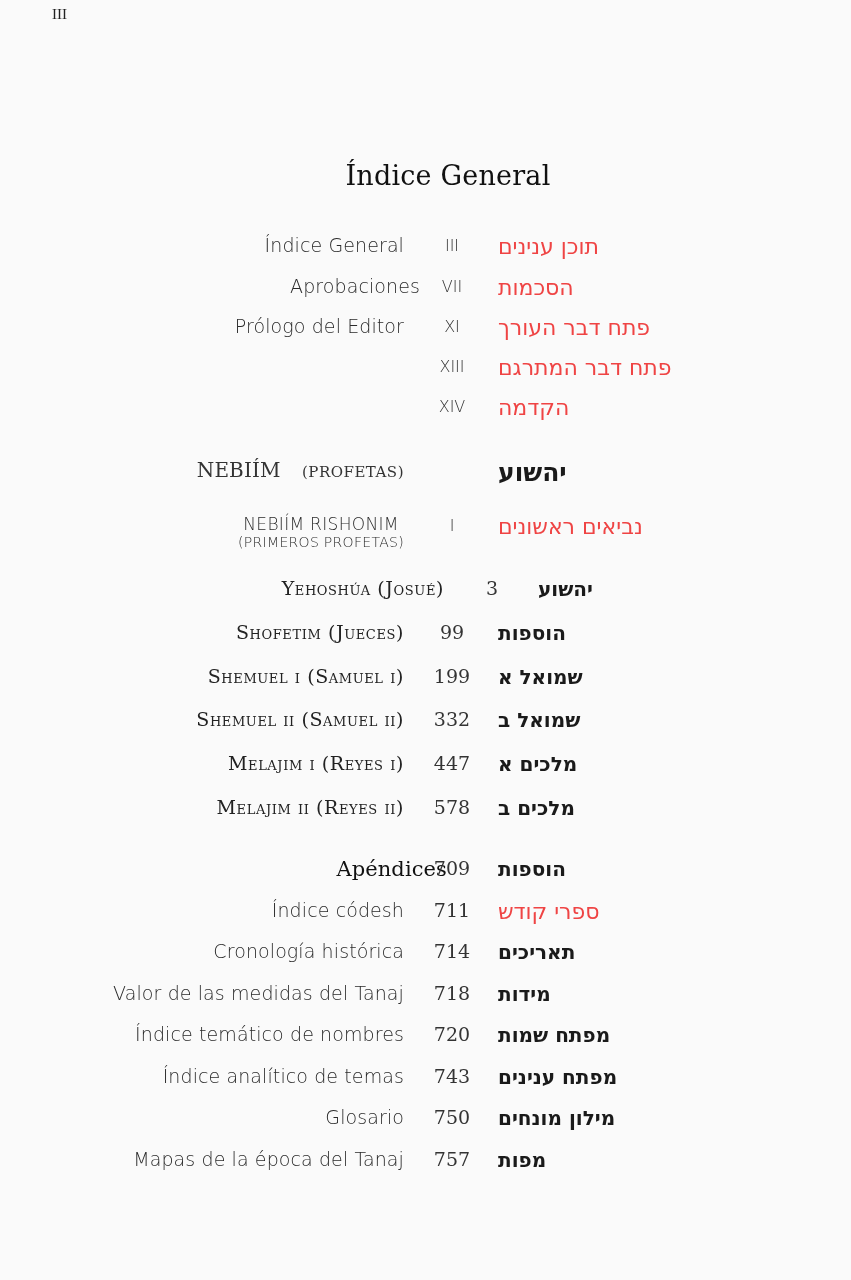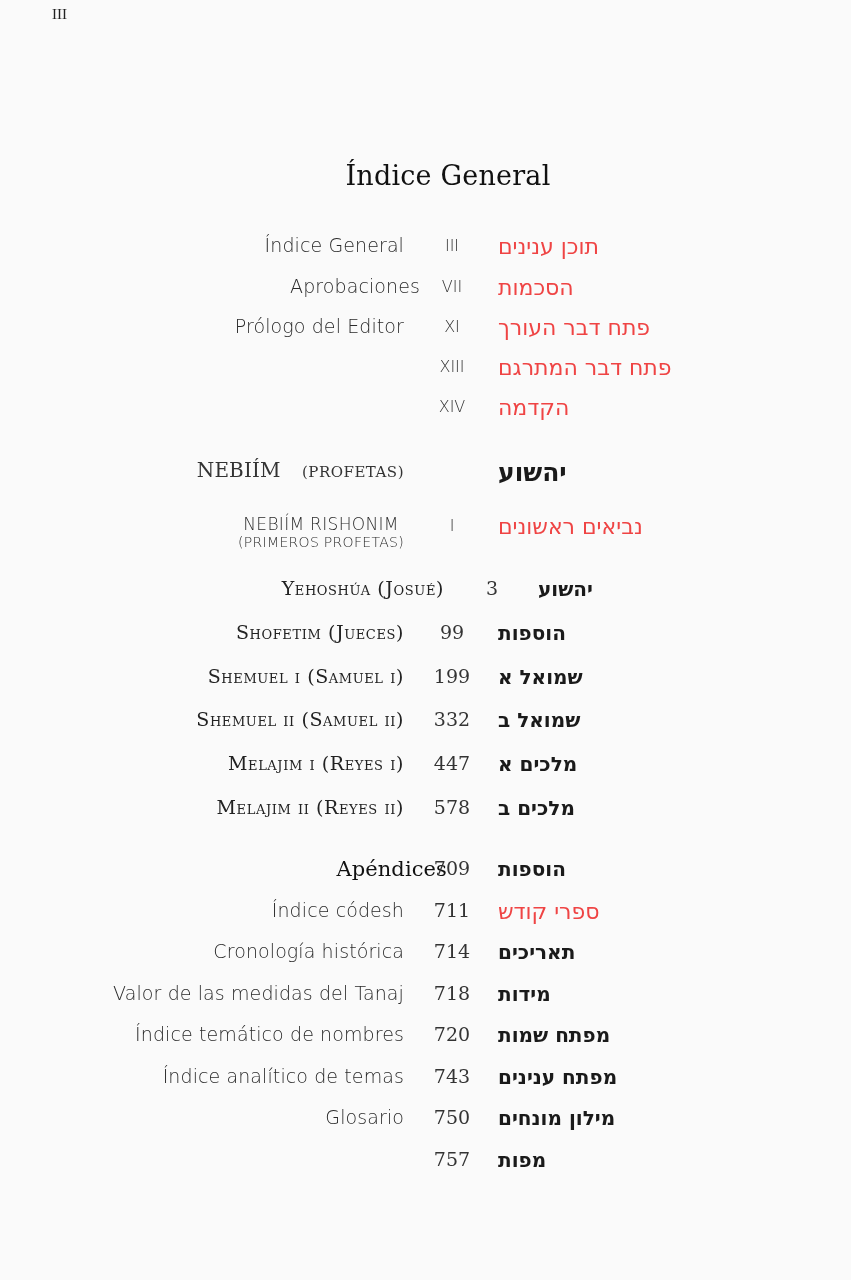--- a/index.html
+++ b/index.html
@@ -243,16 +243,17 @@
     <span class="col-es">Índice analítico de temas</span>
     <span class="col-num">743</span>
     <span class="col-he">מפתח ענינים</span>
   </div>
   <div class="row" style="top:1106px;">
     <span class="col-es">Glosario</span>
     <span class="col-num">750</span>
     <span class="col-he">מילון מונחים</span>
   </div>
   <div class="row" style="top:1148px;">
+    <span class="col-es">Mapas de la época del Tanaj</span>
     <span class="col-num">757</span>
     <span class="col-he">מפות</span>
   </div>
 </div>
 
 </body></html>

